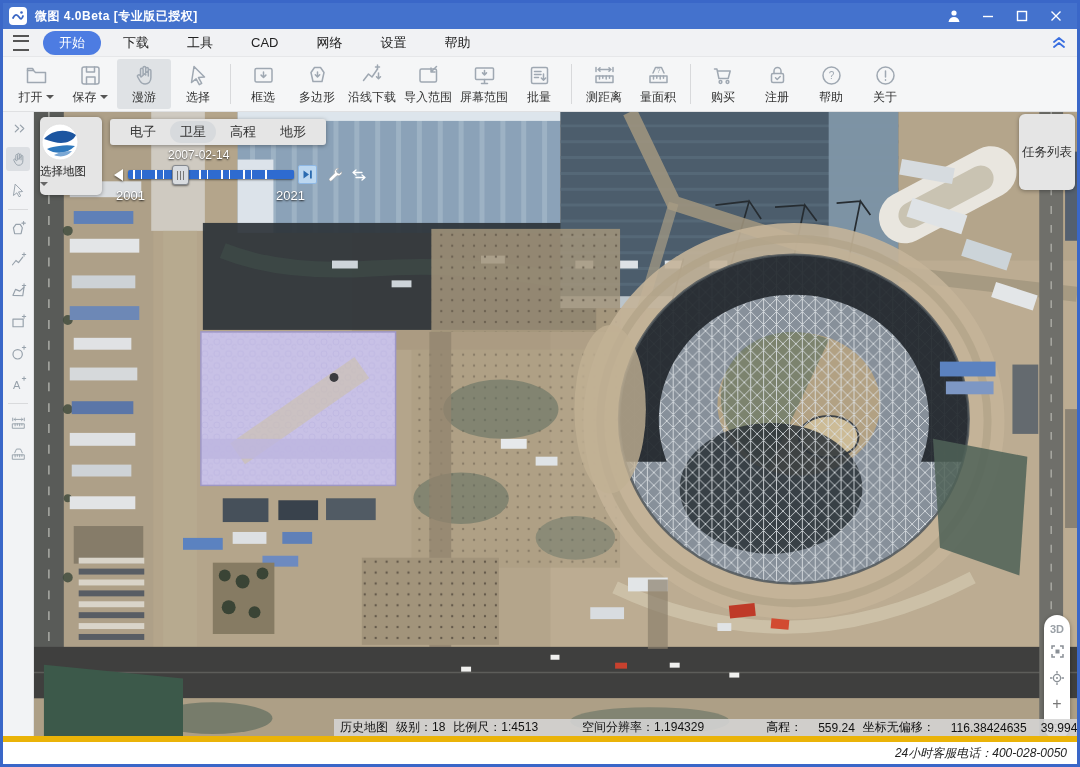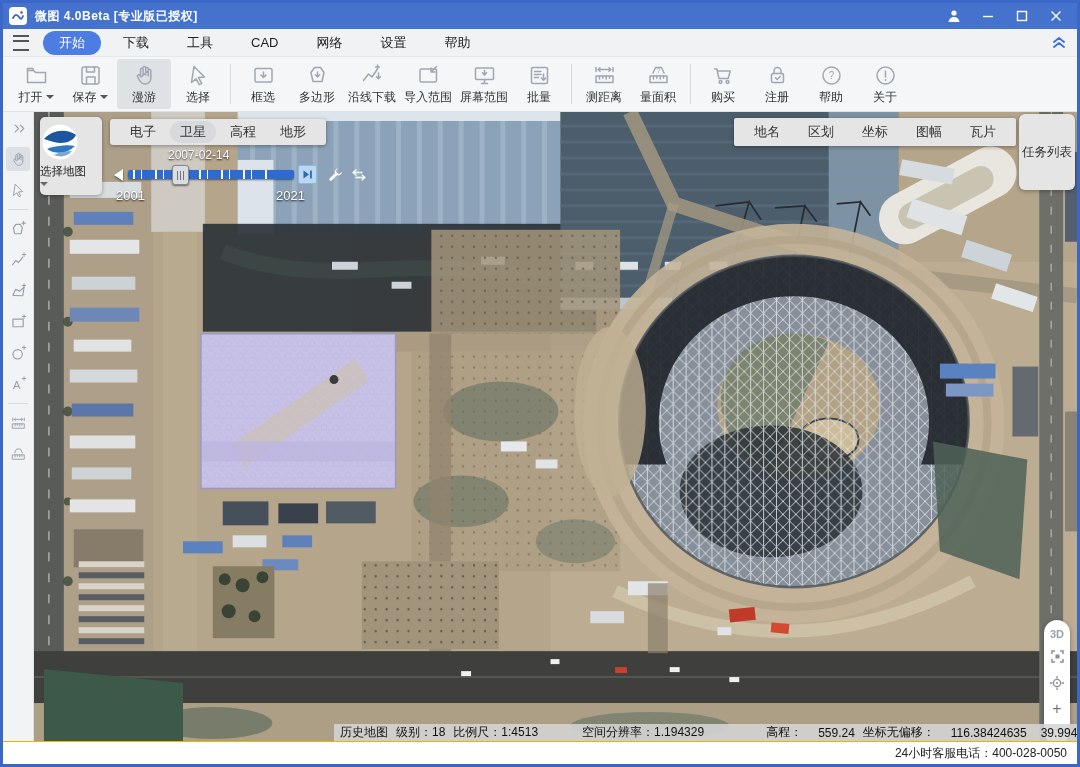--- a/index.html
+++ b/index.html
@@ -56,21 +56,21 @@
   .wrench{position:absolute;left:214px;top:19px;}
   .cmp{position:absolute;left:238px;top:21px;}
   .toptabs{right:61px;top:6px;height:28px;display:flex;align-items:center;border-radius:2px;padding:0 6px;}
   .ttab{font-size:13px;color:#333;padding:2px 14px;white-space:nowrap;}
   .taskpanel{right:2px;top:2px;width:56px;height:76px;display:flex;align-items:center;justify-content:center;font-size:12.5px;color:#333;border-radius:6px;}
   .mapctl{right:7px;bottom:-3px;width:26px;background:#fff;border-radius:13px;box-shadow:0 1px 4px rgba(0,0,0,.35);display:flex;flex-direction:column;align-items:center;padding:8px 0;gap:9px;color:#8a9096;}
   .mapctl .t3d{font-size:11px;font-weight:bold;color:#9aa0a6;}
   .mapctl .pm{font-size:16px;line-height:12px;color:#777;}
   .statusbar{left:300px;bottom:0;height:17px;display:flex;align-items:center;font-size:12px;color:#111;background:rgba(213,213,213,.88);padding:0 6px;white-space:nowrap;}
   .statusbar span{display:inline-block;text-align:center;}
-  .footer{height:22px;background:#fff;border-top:1px solid #eab308;display:flex;align-items:center;justify-content:flex-end;padding-right:10px;font-size:12px;color:#222;flex:0 0 auto;}
+  .footer{height:22px;background:#fff;border-top:6px solid #eab308;display:flex;align-items:center;justify-content:flex-end;padding-right:10px;font-size:12px;color:#222;flex:0 0 auto;font-style:italic;}
 </style>
 </head>
 <body>
 
 <div class="window">
 
   <div class="titlebar">
     <span class="appicon">
       <svg width="14" height="14" viewBox="0 0 14 14">
           <path d="M2 9c2-4 4-4 6-1s3 2 4-1" stroke="#3a66c4" stroke-width="1.8" fill="none" stroke-linecap="round"></path>
@@ -584,27 +584,20 @@
               <path d="M10.8 1.5a3.4 3.4 0 00-4 4.6L1.6 11.3a1.6 1.6 0 102.3 2.3l5.2-5.2a3.4 3.4 0 004.6-4l-2.3 2.3-2.3-.9-.9-2.3z" fill="#fff" stroke="#9a9a9a" stroke-width=".5"></path>
             </svg>
         </span>
         <span class="cmp">
           <svg width="14" height="12" viewBox="0 0 14 12">
               <path d="M4 1L1 3.5 4 6M10 6l3 2.5L10 11M1 3.5h9M13 8.5H4" stroke="#fff" stroke-width="1.3" fill="none" stroke-linecap="round" stroke-linejoin="round"></path>
             </svg>
         </span>
       </div>
 
-      <div class="ov panel toptabs">
-        <span class="ttab">地名</span>
-        <span class="ttab">区划</span>
-        <span class="ttab">坐标</span>
-        <span class="ttab">图幅</span>
-        <span class="ttab">瓦片</span>
-      </div>
 
       <div class="ov panel taskpanel">
         <span>任务列表</span>
       </div>
 
       <div class="ov mapctl">
         <span class="t3d">3D</span>
         <span>
           <svg width="13" height="13" viewBox="0 0 13 13">
               <path d="M1 4V1h3M9 1h3v3M12 9v3H9M4 12H1V9" stroke="#8a9096" stroke-width="1.5" fill="none"></path>

